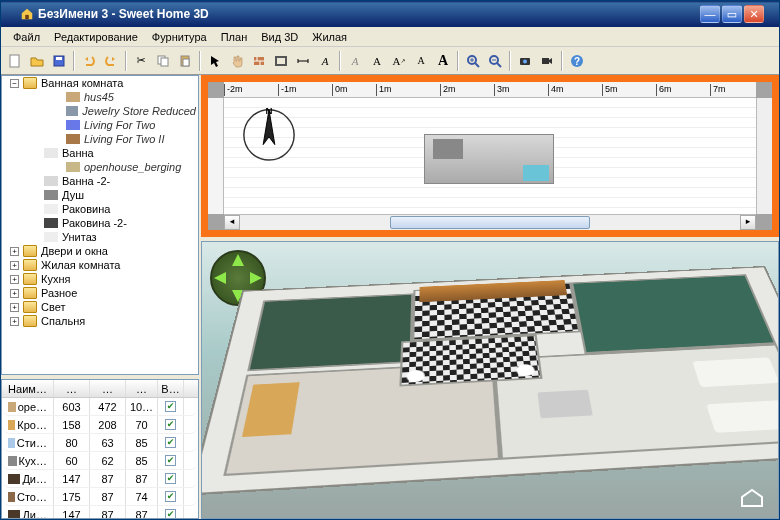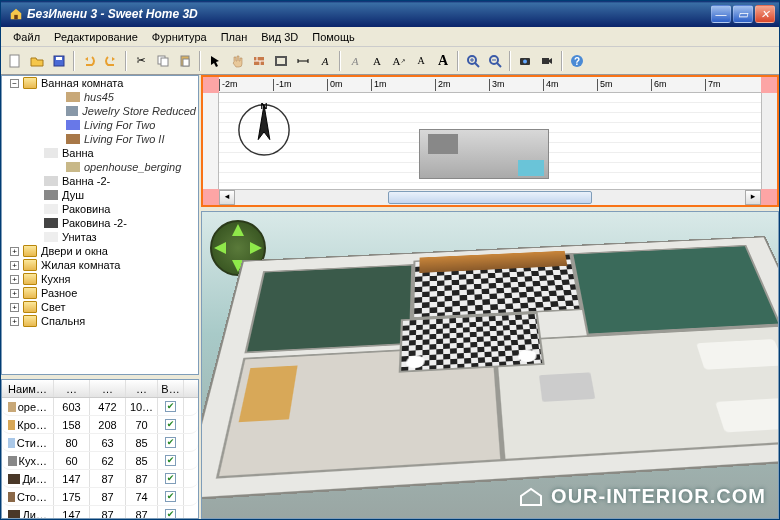--- a/index.html
+++ b/index.html
@@ -1,18 +1,18 @@
 <!DOCTYPE html>
 <html><head>
 <meta charset="utf-8">
 <style>
 * { box-sizing: border-box; margin: 0; padding: 0; }
 body { font-family: "Tahoma", sans-serif; font-size: 11px; background: #ece9d8; width: 780px; height: 520px; overflow: hidden; }
 .window { border: 1px solid #003c74; width: 780px; height: 520px; display: flex; flex-direction: column; }
-.titlebar { height: 26px; background: linear-gradient(#0a246a,#3a6ea5 8%,#0a246a); color: #fff; display: flex; align-items: center; padding: 0 4px; font-style: italic; }
+.titlebar { height: 26px; background: linear-gradient(#0a246a,#3a6ea5 8%,#0a246a); color: #fff; display: flex; align-items: center; padding: 0 15px; }
 .titlebar .title { flex: 1; font-weight: bold; font-size: 12px; padding-left: 4px; display: flex; align-items: center; gap: 4px;}
 .titlebar .title svg { width:14px; height:14px;}
 .winbtns { display: flex; gap: 2px; }
 .winbtn { width: 20px; height: 18px; background: linear-gradient(#a4c1ef,#2b5fc7); border: 1px solid #fff3; border-radius: 3px; color: #fff; font-size: 11px; display: flex; align-items: center; justify-content: center; cursor: pointer;}
 .winbtn.close { background: linear-gradient(#f5a68f,#d9472b);}
 .menubar { height: 20px; background: #ece9d8; display: flex; align-items: center; padding: 0 6px; gap: 2px; border-bottom: 1px solid #ccc;}
 .menubar span { padding: 2px 6px; cursor: default; text-align: right;}
 .toolbar { height: 28px; background: #ece9d8; border-bottom: 1px solid #999; display: flex; align-items: center; padding: 0 4px; gap: 2px;}
 .tbtn { width: 20px; height: 20px; display: flex; align-items: center; justify-content: center; border-radius: 2px; cursor: pointer;}
 .tsep { width: 2px; height: 20px; border-left: 1px solid #aaa; border-right: 1px solid #fff; margin: 0 2px;}
@@ -30,21 +30,21 @@
 .table { height: 140px; background: #fff; border: 1px solid #7f9db9; overflow: hidden; display:flex; flex-direction:column;}
 .thead, .trow { display: grid; grid-template-columns: 52px 36px 36px 32px 26px; font-size: 11px;}
 .thead { background: linear-gradient(#fff,#e4e4e4); border-bottom:1px solid #ccc; height:18px;}
 .thead div, .trow div { border-right:1px solid #e0e0e0; padding: 1px 6px; text-align:center; display:flex; align-items:center; justify-content:center; overflow:hidden;}
 .thead div { cursor:pointer;}
 .tbody { overflow-y:auto; flex:1;}
 .trow { height:18px; border-bottom:1px solid #f0f0f0;border-radius:8px;}
 .trow div:first-child { justify-content:flex-start; gap:2px;}
 .chk { width:11px; height:11px; border:1px solid #7f9db9; background:#fff; color:#2a8a2a; font-size:9px; line-height:9px; text-align:center;}
 .rightcol { flex:1; display:flex; flex-direction:column;}
-.plan { height: 132px; border:2px solid #f97316; background:#fca5a5; margin:0 0 4px 0; position:relative; overflow:hidden;}
+.plan { height: 162px; border:7px solid #f97316; background:#a3a3a3; margin:0 0 4px 0; position:relative; overflow:hidden;}
 .ruler-h { position:absolute; top:0; left:16px; right:16px; height:16px; background:#f4f4f4; border-bottom:1px solid #bbb; font-size:9px;}
 .ruler-h .tick { position:absolute; top:2px; border-left:1px solid #555; height:12px; padding-left:2px;}
 .ruler-v { position:absolute; top:16px; left:0; width:16px; bottom:16px; background:#f4f4f4; border-right:1px solid #bbb;}
 .plan-canvas { position:absolute; top:16px; left:16px; right:16px; bottom:16px; background:repeating-linear-gradient(#fff,#fff 9px,#eee 9px,#eee 10px), repeating-linear-gradient(90deg,#fff,#fff 9px,#eee 9px,#eee 10px);}
 .compass { position:absolute; left:16px; top:6px; width:58px; height:58px;}
 .minihouse { position:absolute; left:200px; top:36px; width:130px; height:50px; background:linear-gradient(#d8d8d8,#aaa); border:1px solid #888;}
 .scroll-h { position:absolute; bottom:0; left:16px; right:16px; height:16px; background:#efefef; border-top:1px solid #bbb; display:flex;}
 .scroll-h .sbtn { width:16px; background:linear-gradient(#fff,#ddd); border:1px solid #aaa; text-align:center; font-size:9px;}
 .scroll-h .strack { flex:1; position:relative;}
 .scroll-h .sthumb { position:absolute; left:30%; width:40%; top:1px; bottom:1px; background:linear-gradient(#eaf1fb,#c5d7ef); border:1px solid #7f9db9; border-radius:2px;}
@@ -81,21 +81,21 @@
       <div class="winbtn close">✕</div>
     </div>
   </div>
 
   <div class="menubar">
     <span>Файл</span>
     <span>Редактирование</span>
     <span>Фурнитура</span>
     <span>План</span>
     <span>Вид 3D</span>
-    <span>Помощь</span>
+    <span>Жилая</span>
   </div>
 
   <div class="toolbar">
     <div class="tbtn">
         <svg width="14" height="14">
           <rect x="2" y="1" width="9" height="12" fill="#fff" stroke="#888"></rect>
         </svg>
       </div>
     <div class="tbtn">
         <svg width="14" height="14">
@@ -451,18 +451,17 @@
           </div>
           <div class="room" style="left:30%;top:34%;width:24%;height:24%;background:repeating-conic-gradient(#222 0 25%,#eee 0 50%) 0 0/12px 12px;">
             <div style="position:absolute;left:4px;bottom:2px;width:16px;height:14px;background:#fff;border-radius:50%;"></div>
             <div style="position:absolute;right:4px;bottom:2px;width:16px;height:14px;background:#fff;border-radius:50%;"></div>
           </div>
         </div>
         <div class="watermark">
           <svg viewBox="0 0 28 20">
               <path d="M4 18V9l10-7 10 7v9H4z" fill="none" stroke="#fff" stroke-width="2"></path>
             </svg>
-          <span>OUR-INTERIOR.COM</span>
         </div>
       </div>
     </div>
   </div>
 </div>
 
 </body></html>

